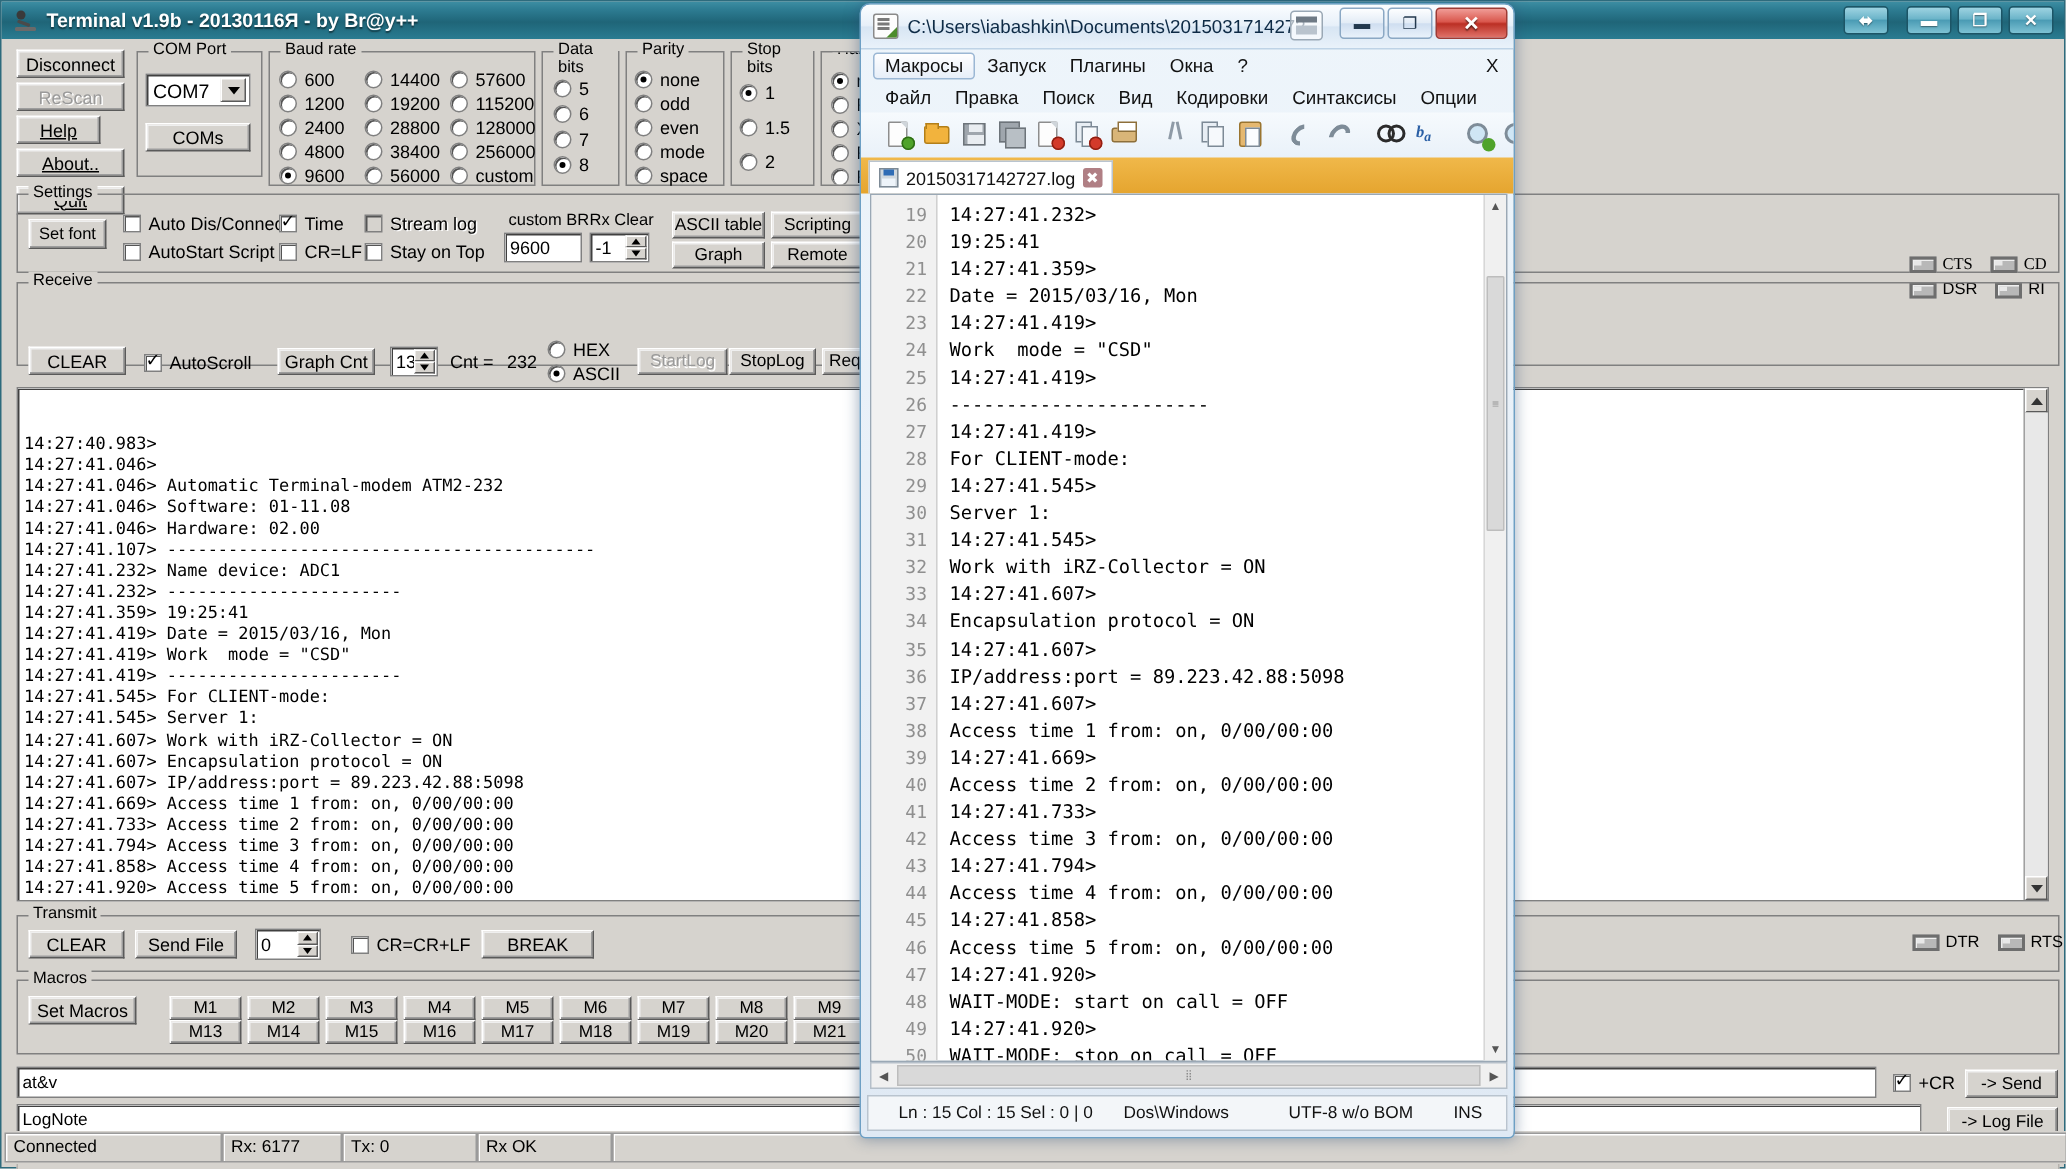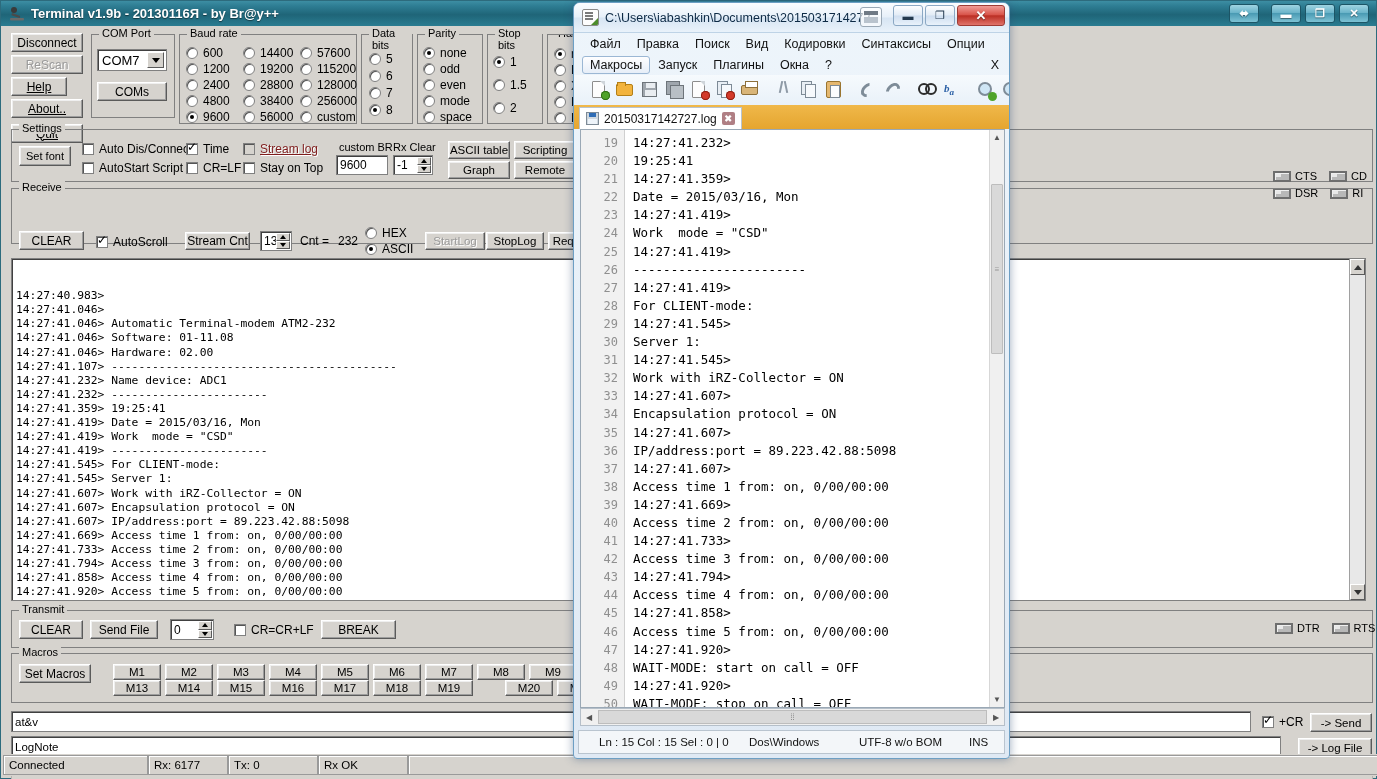--- a/index.html
+++ b/index.html
@@ -101,21 +101,21 @@
   .chk { display: flex; align-items: center; font-size: 12px; color: #000; }
   .chk .box {
     width: 12px; height: 12px; background: #ffffff;
     border: 1px solid #808080; box-shadow: inset 1px 1px 0 #555;
     margin-right: 5px; position: relative; flex: 0 0 auto;
   }
   .chk.on .box::after {
     content:"✓"; position: absolute; left: 0px; top: -4px;
     font-size: 12px; color: #000; line-height: 14px;
   }
-  .chk.dim { color: #7f1d1d; text-shadow: 1px 1px 0 #fff; text-decoration: underline; }
+  .chk.dim { color: #000000; text-shadow: 1px 1px 0 #fff; }
   .chk.dim .box { background:#d6d3ce; }
 
   
   .combo {
     background: #ffffff; border: 1px solid #808080;
     box-shadow: inset 1px 1px 0 #404040;
     display: flex; align-items: center; font-size: 13px; padding-left: 4px;
     position: relative;
   }
   .combo .arrow {
@@ -636,21 +636,21 @@
         <span>Scripting</span>
       </div>
     <div class="cbtn" style="position:absolute;left:445px;top:133px;width:62px;height:18px;font-size:11.5px;">
         <span>Graph</span>
       </div>
     <div class="cbtn" style="position:absolute;left:511px;top:133px;width:62px;height:18px;font-size:11.5px;">
         <span>Remote</span>
       </div>
 
     <div style="position:absolute;left:1270px;top:142px;">
-      <div style="display:flex;gap:12px;">
+      <div style="display:flex;gap:12px;font-family:Liberation Serif, serif;">
         <div class="led-row">
             <span class="led"></span>
             <span>CTS</span>
           </div>
         <div class="led-row">
             <span class="led"></span>
             <span>CD</span>
           </div>
       </div>
       <div style="display:flex;gap:12px;margin-top:5px;">
@@ -669,21 +669,21 @@
       <div class="glabel">Receive</div>
     </div>
     <div class="cbtn" style="position:absolute;left:16px;top:203px;width:65px;height:19px;">
         <span>CLEAR</span>
       </div>
     <div class="chk on" style="position:absolute;left:93px;top:207px;">
         <span class="box"></span>
         <span>AutoScroll</span>
       </div>
     <div class="cbtn" style="position:absolute;left:182px;top:204px;width:65px;height:18px;">
-        <span>Stream Cnt</span>
+        <span>Graph Cnt</span>
       </div>
     <div class="ctext spin" style="position:absolute;left:257px;top:203px;width:32px;height:20px;">
       <span>13</span>
       <span class="sbtns">
           <span class="sb up"></span>
           <span class="sb dn"></span>
         </span>
     </div>
     <div style="position:absolute;left:297px;top:206px;font-size:12px;color:#000;">Cnt =</div>
     <div style="position:absolute;left:335px;top:206px;font-size:12px;color:#000;">232</div>
@@ -768,21 +768,21 @@
         <div class="cbtn" style="width: 48px; height: 16px; font-size: 11.5px;">M10</div>
       </div>
     <div id="macro-row2" style="position:absolute;left:110px;top:652px;display:flex;gap:4px;">
         <div class="cbtn" style="width: 48px; height: 16px; font-size: 11.5px;">M13</div>
         <div class="cbtn" style="width: 48px; height: 16px; font-size: 11.5px;">M14</div>
         <div class="cbtn" style="width: 48px; height: 16px; font-size: 11.5px;">M15</div>
         <div class="cbtn" style="width: 48px; height: 16px; font-size: 11.5px;">M16</div>
         <div class="cbtn" style="width: 48px; height: 16px; font-size: 11.5px;">M17</div>
         <div class="cbtn" style="width: 48px; height: 16px; font-size: 11.5px;">M18</div>
         <div class="cbtn" style="width: 48px; height: 16px; font-size: 11.5px;">M19</div>
-        <div class="cbtn" style="width: 48px; height: 16px; font-size: 11.5px; margin-left: 28px;">M20</div>
+        <div class="cbtn" style="width: 48px; height: 16px; font-size: 11.5px;">M20</div>
         <div class="cbtn" style="width: 48px; height: 16px; font-size: 11.5px;">M21</div>
         <div class="cbtn" style="width: 48px; height: 16px; font-size: 11.5px;">M22</div>
       </div>
 
     <div class="ctext" style="position:absolute;left:8px;top:683px;width:1240px;height:21px;font-size:11.5px;">
       <span>at&amp;v</span>
     </div>
     <div class="chk on" style="position:absolute;left:1259px;top:687px;">
         <span class="box"></span>
         <span>+CR</span>
@@ -816,37 +816,37 @@
     <span class="npp-ico"></span>
     <span class="ttext">C:\Users\iabashkin\Documents\20150317142727.log -...</span>
     <span class="ghost-ico"></span>
     <span class="npp-winbtns">
       <span class="npp-wb">▬</span>
       <span class="npp-wb">❐</span>
       <span class="npp-wb close">✕</span>
     </span>
   </div>
 
+  <div id="npp-menu2">
+    <span class="mi sel">Макросы</span>
+      <span class="mi">Запуск</span>
+      <span class="mi">Плагины</span>
+      <span class="mi">Окна</span>
+      <span class="mi">?</span>
+      <span class="closedoc">X</span>
+  </div>
   <div id="npp-menu">
       <span class="mi">Файл</span>
       <span class="mi">Правка</span>
       <span class="mi">Поиск</span>
       <span class="mi">Вид</span>
       <span class="mi">Кодировки</span>
       <span class="mi">Синтаксисы</span>
       <span class="mi">Опции</span>
     </div>
-  <div id="npp-menu2">
-    <span class="mi sel">Макросы</span>
-      <span class="mi">Запуск</span>
-      <span class="mi">Плагины</span>
-      <span class="mi">Окна</span>
-      <span class="mi">?</span>
-      <span class="closedoc">X</span>
-  </div>
 
   <div id="npp-toolbar">
     <span class="grip"></span>
     <span class="tbi">
         <i class="ic-doc"></i>
         <i class="badge green"></i>
       </span>
     <span class="tbi">
         <i class="ic-folder"></i>
       </span>

